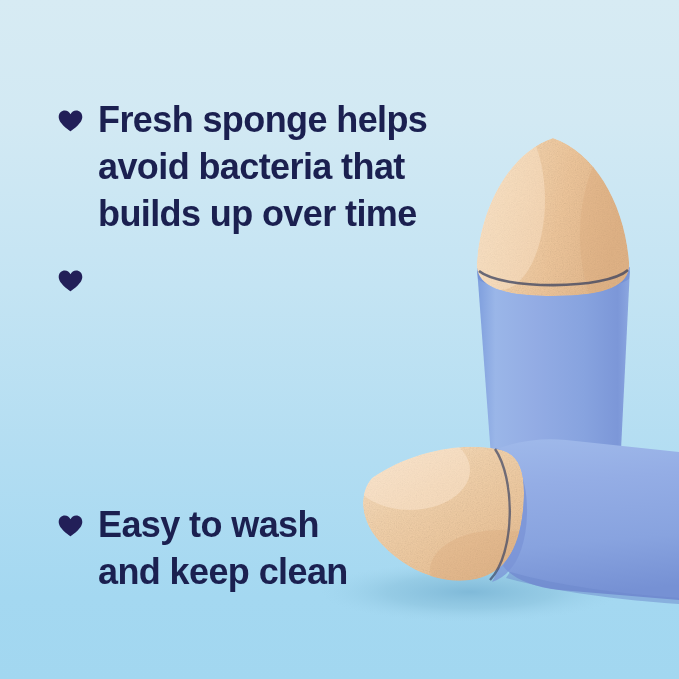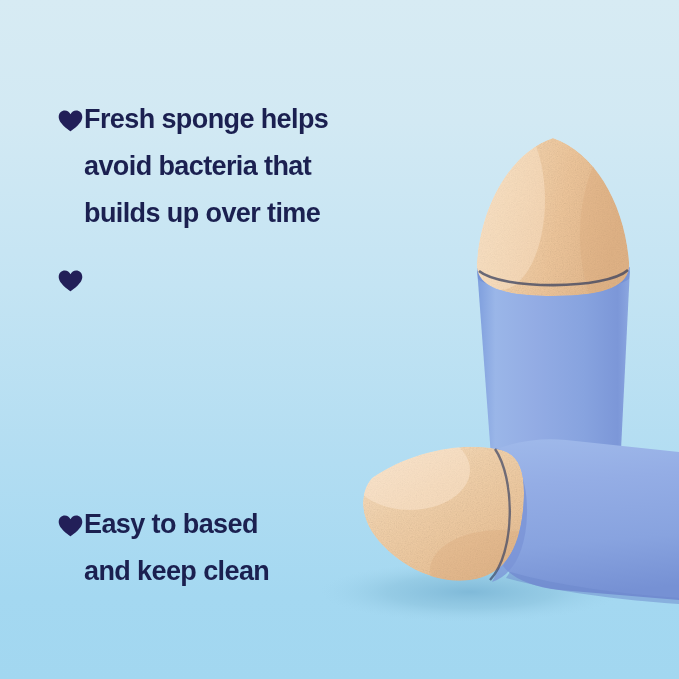--- a/index.html
+++ b/index.html
@@ -48,24 +48,25 @@
 
   .heart-icon {
     flex: 0 0 auto;
     width: 26px;
     margin-top: 14px;
     line-height: 0;
   }
   .heart-icon svg { display: block; }
 
   .benefit-text {
+    margin-left: 14px;
     color: #1b2050;
     font-family: "Liberation Sans", sans-serif;
     font-weight: bold;
-    font-size: 27px;
+    font-size: 36px;
     line-height: 47px;
     letter-spacing: -0.6px;
     white-space: pre-line;
     -webkit-font-smoothing: antialiased;
   }
 </style>
 </head>
 <body>
 
 <div id="poster">
@@ -222,18 +223,18 @@
         </svg>
       </span>
     </div>
 
     <div class="benefit-item b3">
       <span class="heart-icon">
         <svg width="25" height="22" viewBox="0 0 25 22" xmlns="http://www.w3.org/2000/svg">
           <path d="M12.5 21.3C12.5 21.3 0.7 13.9 0.7 7.0 C0.7 3.0 3.6 0.6 6.8 0.6 C9.3 0.6 11.4 2.1 12.5 4.2 C13.6 2.1 15.7 0.6 18.2 0.6 C21.4 0.6 24.3 3.0 24.3 7.0 C24.3 13.9 12.5 21.3 12.5 21.3 Z" fill="#221f58"></path>
         </svg>
       </span>
-      <span class="benefit-text">Easy to based
+      <span class="benefit-text">Easy to wash
 and keep clean</span>
     </div>
 
   </div>
 </div>
 
 </body></html>

